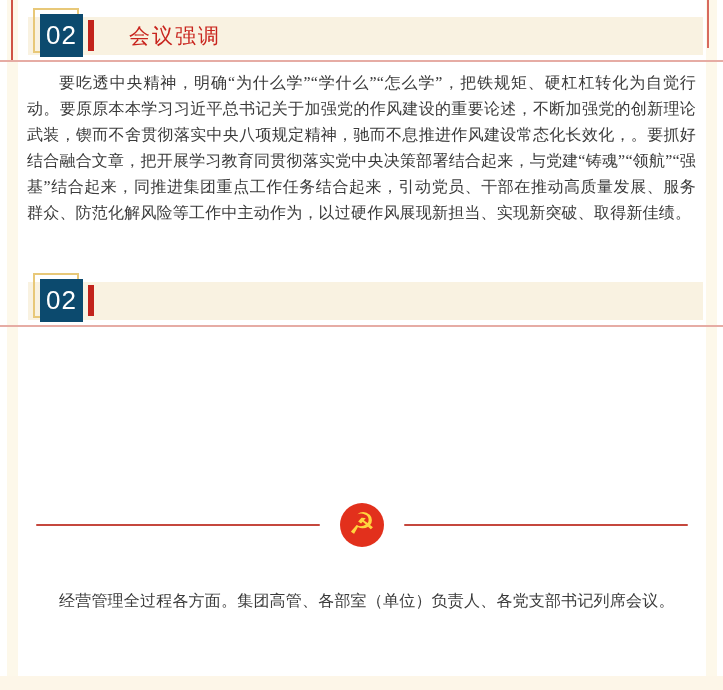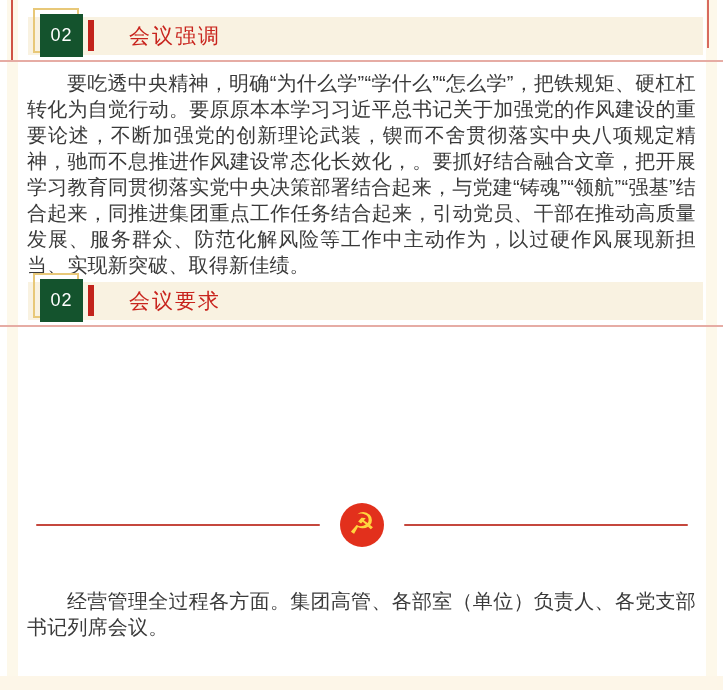--- a/index.html
+++ b/index.html
@@ -15,36 +15,37 @@
   .frame-left{position:absolute;left:7px;top:0;width:11px;height:677px;background:#fdf8ea;}
   .frame-right{position:absolute;left:706px;top:0;width:11px;height:677px;background:#fdf8ea;}
   .frame-bottom{position:absolute;left:0;top:676px;width:723px;height:14px;background:#fdf6e8;}
   .edge-line-left{position:absolute;left:11px;top:0;width:2px;height:61px;background:#cf5347;}
   .edge-line-right{position:absolute;left:707px;top:0;width:2px;height:48px;background:#d86a5e;}
 
   
   .section-header{position:absolute;left:0;width:723px;height:52px;}
   .sh-band{position:absolute;left:28px;right:20px;top:9px;height:38px;background:#f9f2e1;}
   .sh-gold{position:absolute;left:33px;top:0;width:42px;height:41px;border:2px solid #e8c878;background:transparent;}
-  .sh-num{position:absolute;left:40px;top:6px;width:43px;height:43px;background:#14532d;
-          color:#ffffff;font-size:18px;display:flex;align-items:center;justify-content:center;
+  .sh-num{position:absolute;left:40px;top:6px;width:43px;height:43px;background:#0c4a6e;
+          color:#ffffff;font-size:26px;display:flex;align-items:center;justify-content:center;
           letter-spacing:1px;}
   .sh-bar{position:absolute;left:88px;top:12px;width:6px;height:31px;background:#c2231b;}
   .sh-title{position:absolute;left:106px;top:14px;font-size:21px;color:#c8241d;letter-spacing:2px;margin-left:23px;}
 
   .underline{position:absolute;left:0;width:723px;height:2px;background:#e6aca4;}
   .underline-02{top:60px;}
   .underline-03{top:325px;}
 
   
   .para{
     position:absolute;left:27px;width:669px;
-    font-size:20px;line-height:26px;color:#3a3a3a;
+    font-size:16px;line-height:26px;color:#3a3a3a;
     text-align:justify;text-indent:2em;
     letter-spacing:0.2px;
+    font-family:Liberation Serif, serif;
   }
   .para-1{top:70px;}
   .para-2{top:336px;}
   .para-3{top:588px;}
 
   
   .divider{position:absolute;left:0;top:503px;width:723px;height:44px;}
   .div-line{position:absolute;top:21px;height:2px;background:#c5473d;border-radius:1px;}
   .div-line-left{left:36px;width:284px;}
   .div-line-right{left:404px;width:284px;}
@@ -73,21 +74,20 @@
   </div>
   <div class="underline underline-02"></div>
 
   <div class="para para-1">要吃透中央精神，明确“为什么学”“学什么”“怎么学”，把铁规矩、硬杠杠转化为自觉行动。要原原本本学习习近平总书记关于加强党的作风建设的重要论述，不断加强党的创新理论武装，锲而不舍贯彻落实中央八项规定精神，驰而不息推进作风建设常态化长效化，。要抓好结合融合文章，把开展学习教育同贯彻落实党中央决策部署结合起来，与党建“铸魂”“领航”“强基”结合起来，同推进集团重点工作任务结合起来，引动党员、干部在推动高质量发展、服务群众、防范化解风险等工作中主动作为，以过硬作风展现新担当、实现新突破、取得新佳绩。</div>
 
   <div class="section-header" style="top:273px;">
     <div class="sh-band"></div>
     <div class="sh-gold"></div>
     <div class="sh-num">02</div>
     <div class="sh-bar"></div>
-    <div class="sh-title">会议要求</div>
   </div>
   <div class="underline underline-03"></div>
 
 
   <div class="divider">
     <div class="div-line div-line-left"></div>
     <div class="emblem">
       <span class="emblem-glyph">☭</span>
     </div>
     <div class="div-line div-line-right"></div>

